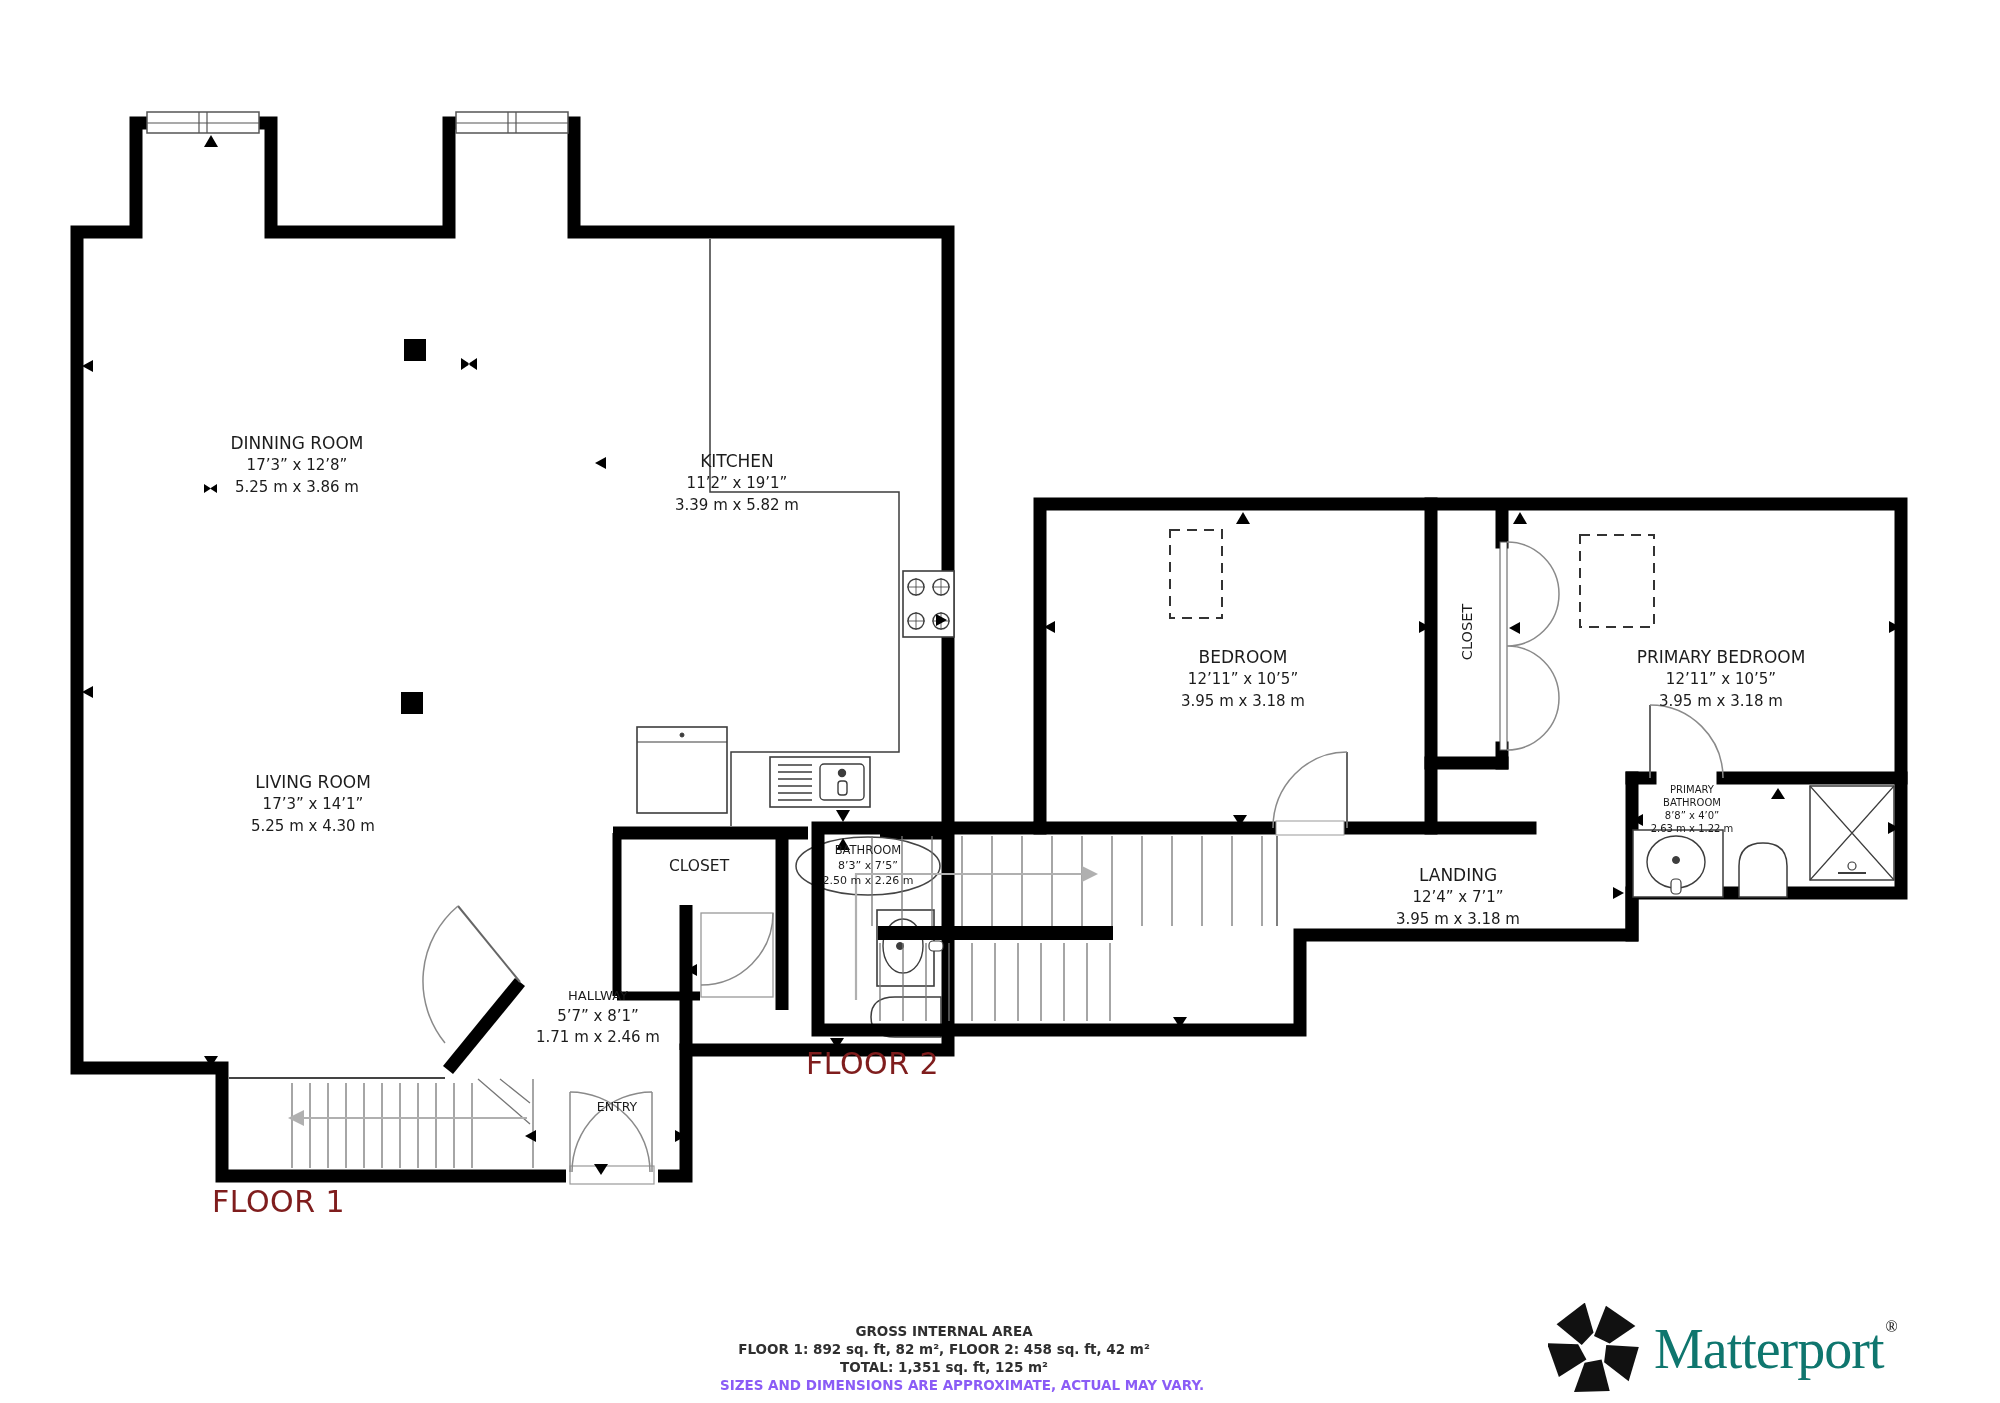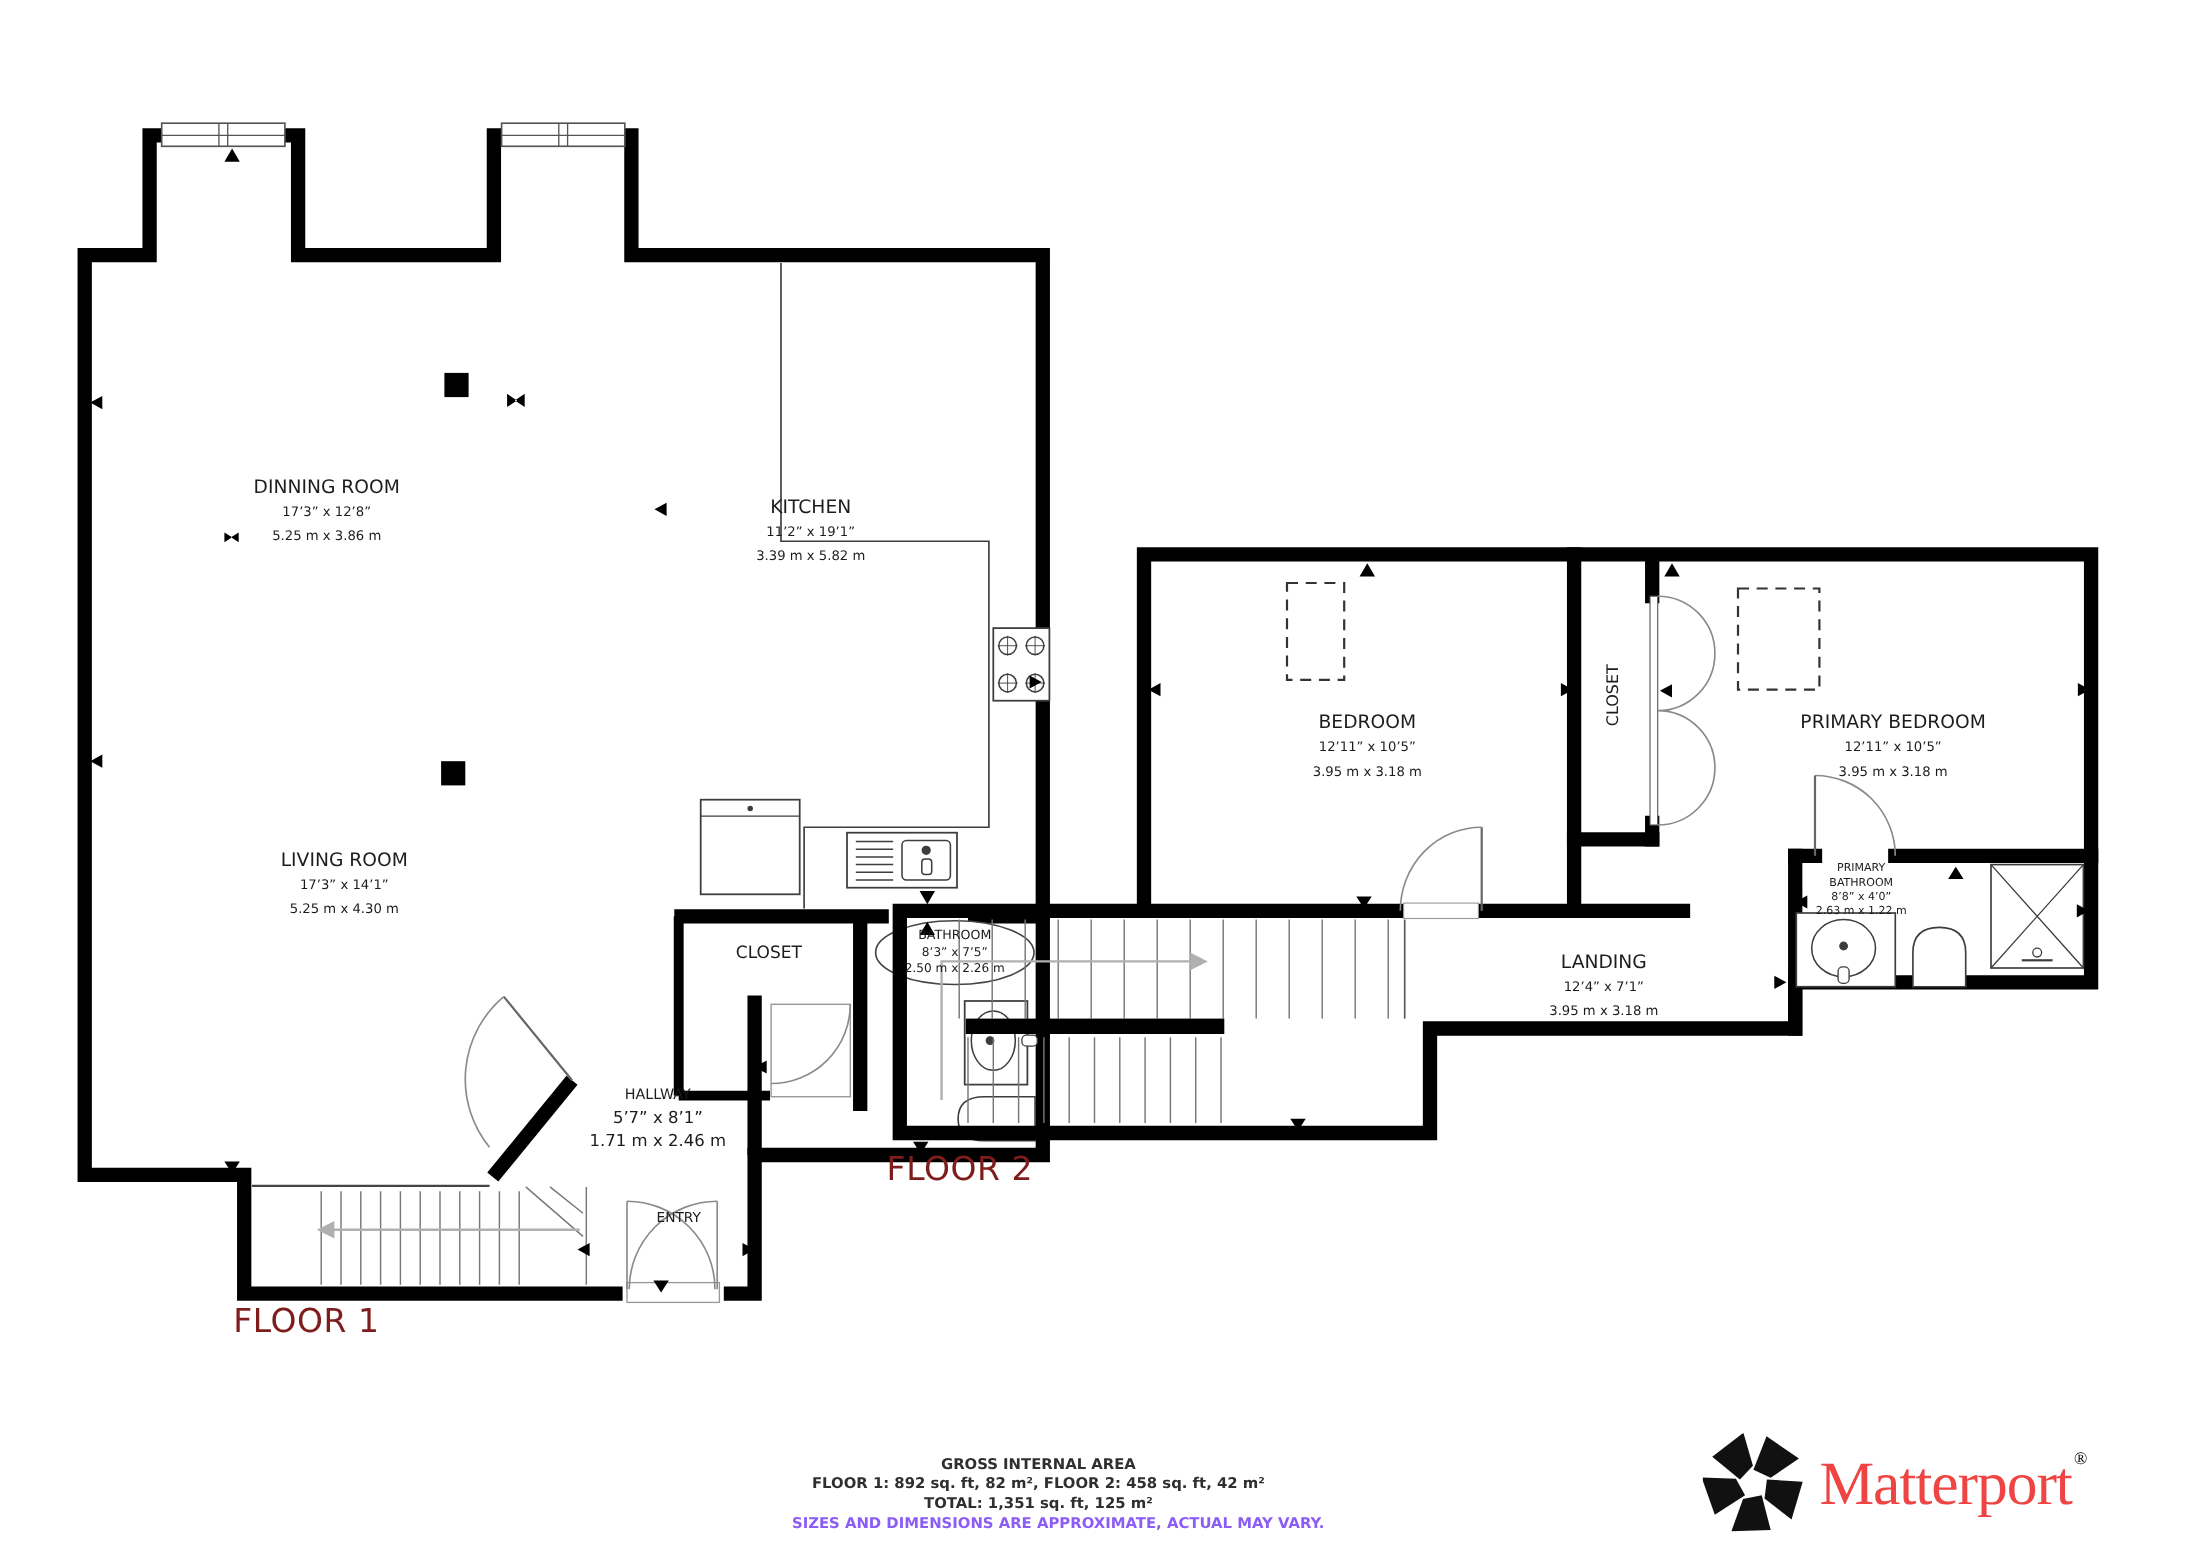--- a/index.html
+++ b/index.html
@@ -2,37 +2,37 @@
 <html><head>
 <meta charset="utf-8">
 <style>
   html,body{margin:0;padding:0;background:#ffffff;}
   .stage{position:relative;width:2000px;height:1403px;background:#ffffff;overflow:hidden;
          font-family:"DejaVu Sans",sans-serif;}
   .plan-svg{position:absolute;left:0;top:0;z-index:1;}
   .room-label{position:absolute;transform:translateX(-50%);text-align:center;color:#1c1c1c;
               z-index:2;white-space:nowrap;}
   .room-label .rname{font-size:17px;line-height:22px;}
-  .room-label .rdim{font-size:12px;line-height:22px;}
+  .room-label .rdim{font-size:15px;line-height:22px;}
   .small-label .rname{font-size:11.5px;line-height:15px;}
   .small-label .rdim{font-size:11px;line-height:15px;}
   .tiny-label .rname,.tiny-label .rdim{font-size:10px;line-height:13px;}
   .mid-label .rname{font-size:13px;line-height:21px;}
   .mid-label .rdim{font-size:15px;line-height:21px;}
   .single .rname{font-size:15.5px;}
   .entry-label .rname{font-size:12.5px;}
   .rot-label{position:absolute;z-index:2;transform:translate(-50%,-50%) rotate(-90deg);
              color:#1c1c1c;font-size:14.5px;white-space:nowrap;}
   .floor-label{position:absolute;z-index:2;color:#7f1d1d;font-size:30px;letter-spacing:0.5px;}
   .footer{position:absolute;left:944px;top:1322px;transform:translateX(-50%);z-index:2;
           text-align:center;font-size:13.5px;line-height:18px;font-weight:700;color:#2f2f2f;
           white-space:nowrap;}
   .footer .muted{color:#8b5cf6;margin-left:36px;}
   .brand{position:absolute;left:1548px;top:1303px;z-index:2;display:flex;align-items:center;}
-  .brand-name{font-family:"Liberation Serif",serif;font-size:56px;color:#ef4444;
+  .brand-name{font-family:"Liberation Serif",serif;font-size:56px;color:#0f766e;
               letter-spacing:-1px;margin-left:14px;}
   .brand-reg{font-family:"Liberation Serif",serif;font-size:16px;color:#0b0b0b;
              vertical-align:top;position:relative;top:-22px;left:2px;}
 </style>
 </head>
 <body>
 
 <div class="stage">
 
 <svg class="plan-svg" width="2000" height="1403" viewBox="0 0 2000 1403">

